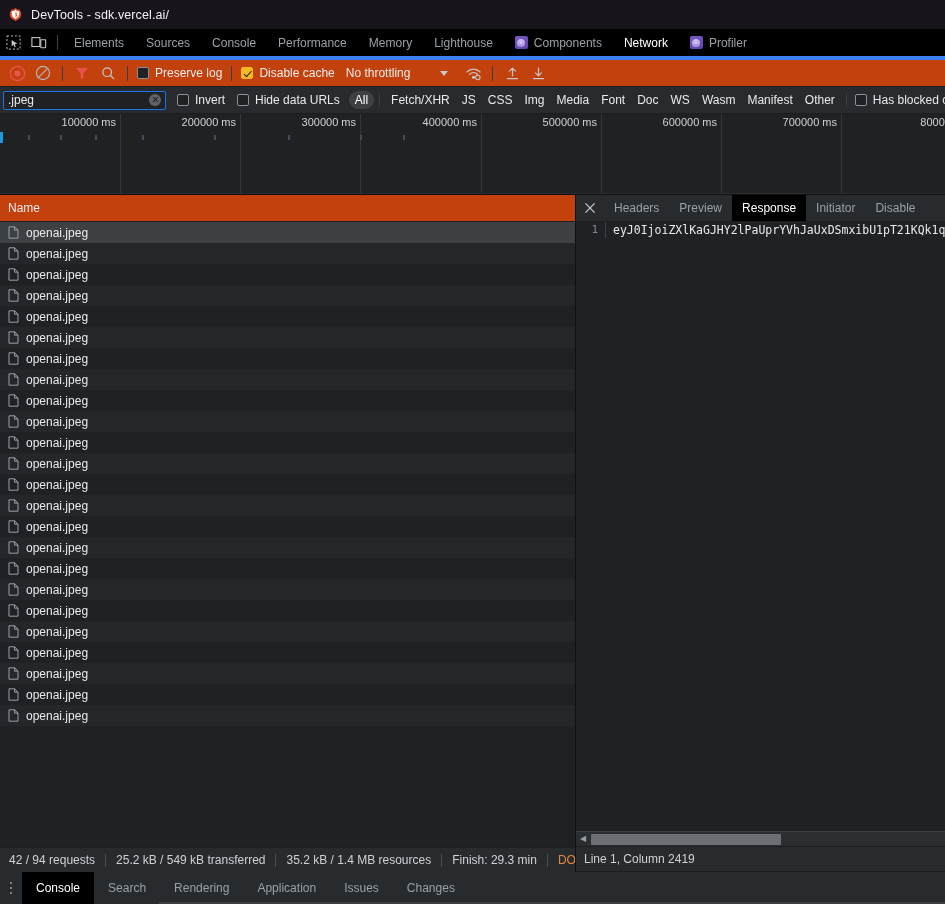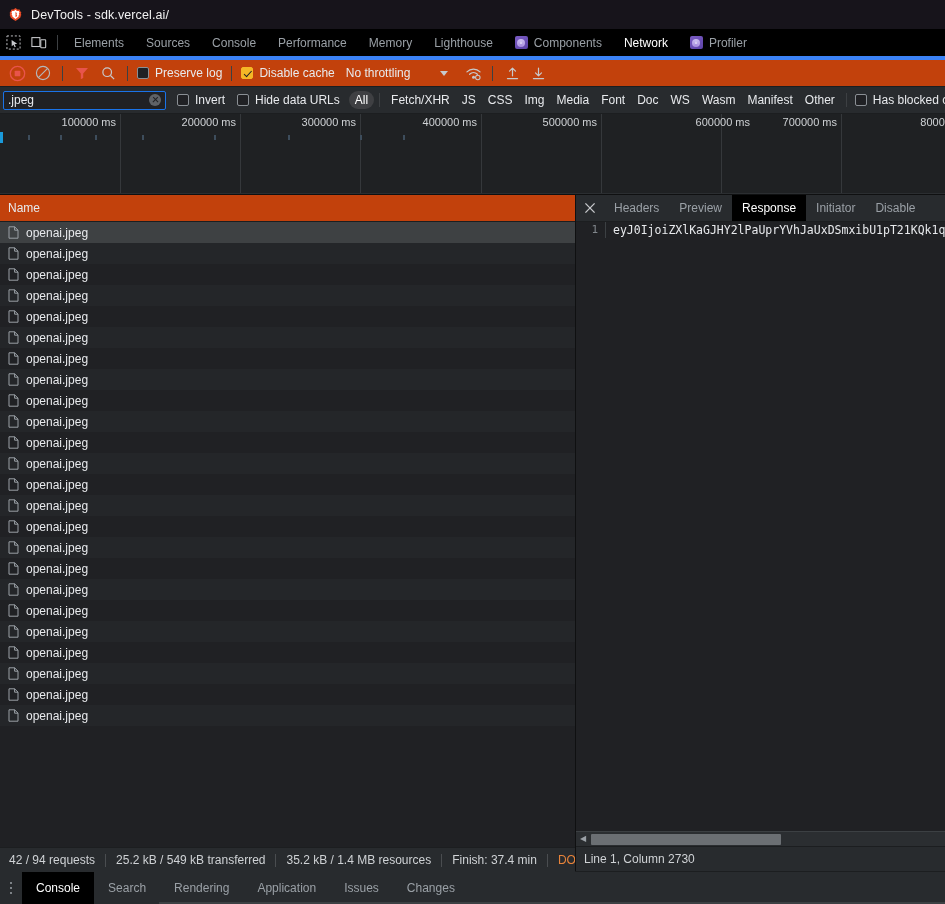--- a/index.html
+++ b/index.html
@@ -409,21 +409,21 @@
     <div class="ov-grid-line" style="left:481px"></div>
     <div class="ov-grid-line" style="left:601px"></div>
     <div class="ov-grid-line" style="left:721px"></div>
     <div class="ov-grid-line" style="left:841px"></div>
 
     <div class="ov-label" style="left:120px">100000 ms</div>
     <div class="ov-label" style="left:240px">200000 ms</div>
     <div class="ov-label" style="left:360px">300000 ms</div>
     <div class="ov-label" style="left:481px">400000 ms</div>
     <div class="ov-label" style="left:601px">500000 ms</div>
-    <div class="ov-label" style="left:754px">600000 ms</div>
+    <div class="ov-label" style="left:721px">600000 ms</div>
     <div class="ov-label" style="left:841px">700000 ms</div>
     <div class="ov-label" style="left:961px">800000</div>
 
     <div class="ov-dot" style="left:28px"></div>
     <div class="ov-dot" style="left:60px"></div>
     <div class="ov-dot" style="left:95px"></div>
     <div class="ov-dot" style="left:142px"></div>
     <div class="ov-dot" style="left:214px"></div>
     <div class="ov-dot" style="left:288px"></div>
     <div class="ov-dot" style="left:360px"></div>
@@ -630,33 +630,33 @@
           <span class="code-text">eyJ0IjoiZXlKaGJHY2lPaUprYVhJaUxDSmxibU1pT21KQk1qV</span>
         </div>
       </div>
 
       <div class="hscroll-track">
         <span class="hscroll-arrow">◀</span>
         <span class="hscroll-thumb"></span>
       </div>
 
       <div class="editor-status">
-        <span>Line 1, Column 2730</span>
+        <span>Line 1, Column 2419</span>
       </div>
     </div>
   </div>
 
   <div class="summary">
     <span class="sum-item">42 / 94 requests</span>
     <span class="sum-sep"></span>
     <span class="sum-item">25.2 kB / 549 kB transferred</span>
     <span class="sum-sep"></span>
     <span class="sum-item">35.2 kB / 1.4 MB resources</span>
     <span class="sum-sep"></span>
-    <span class="sum-item">Finish: 37.4 min</span>
+    <span class="sum-item">Finish: 29.3 min</span>
     <span class="sum-sep"></span>
     <span class="sum-item orange">DOMC</span>
   </div>
 
   <div class="drawer">
     <div class="dots-btn">
         <i></i>
         <i></i>
         <i></i>
       </div>

